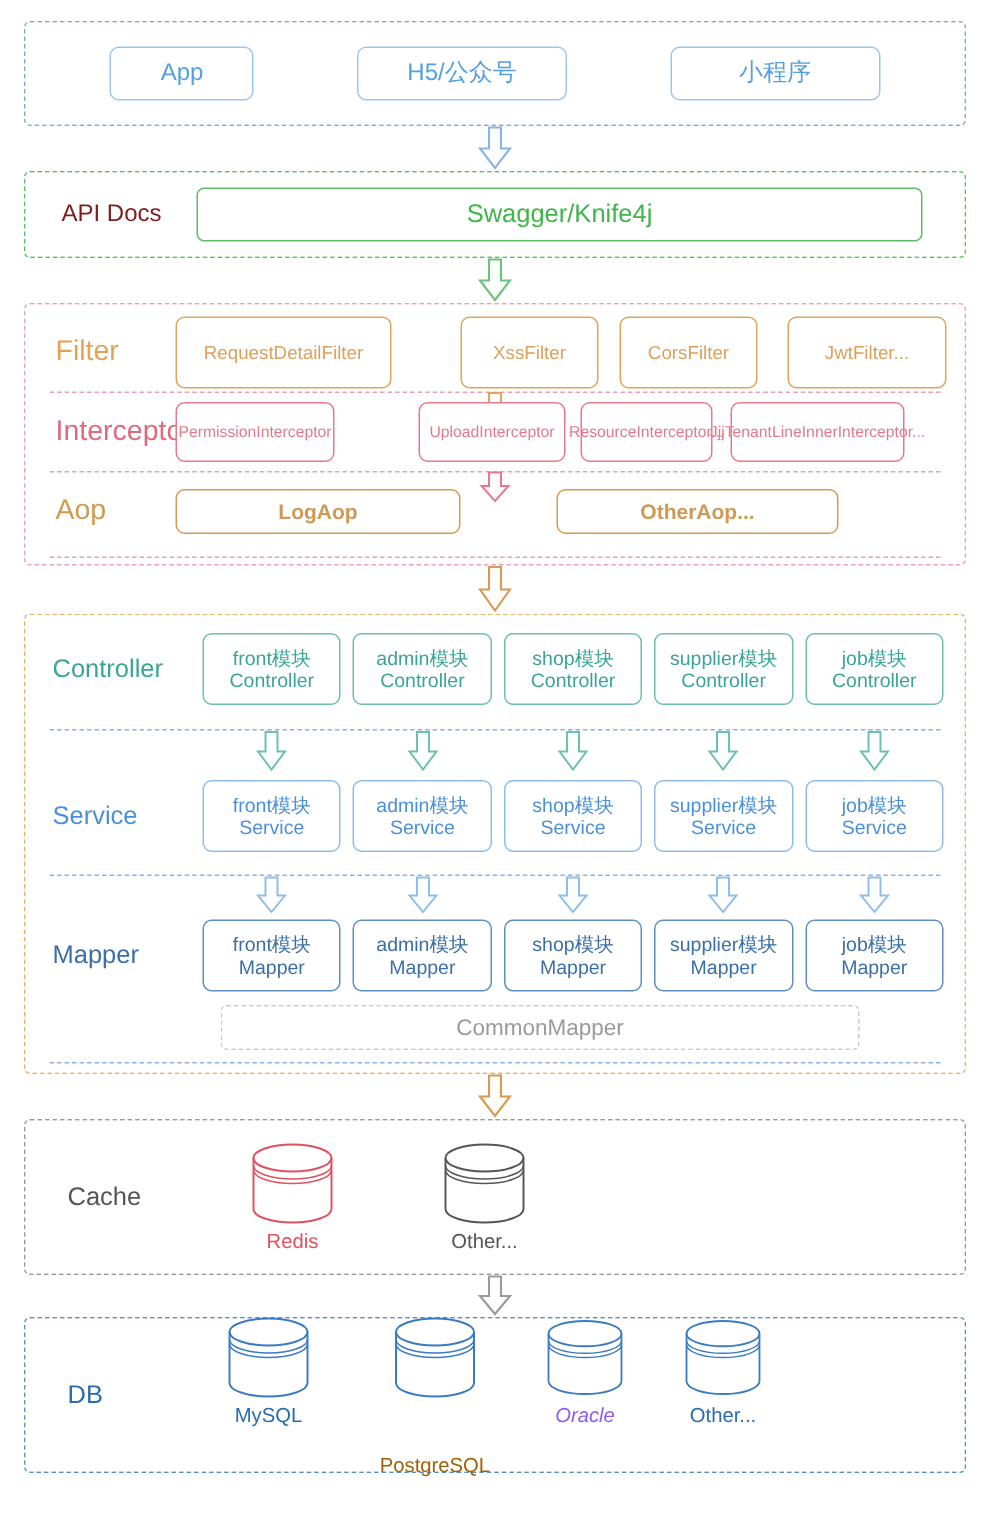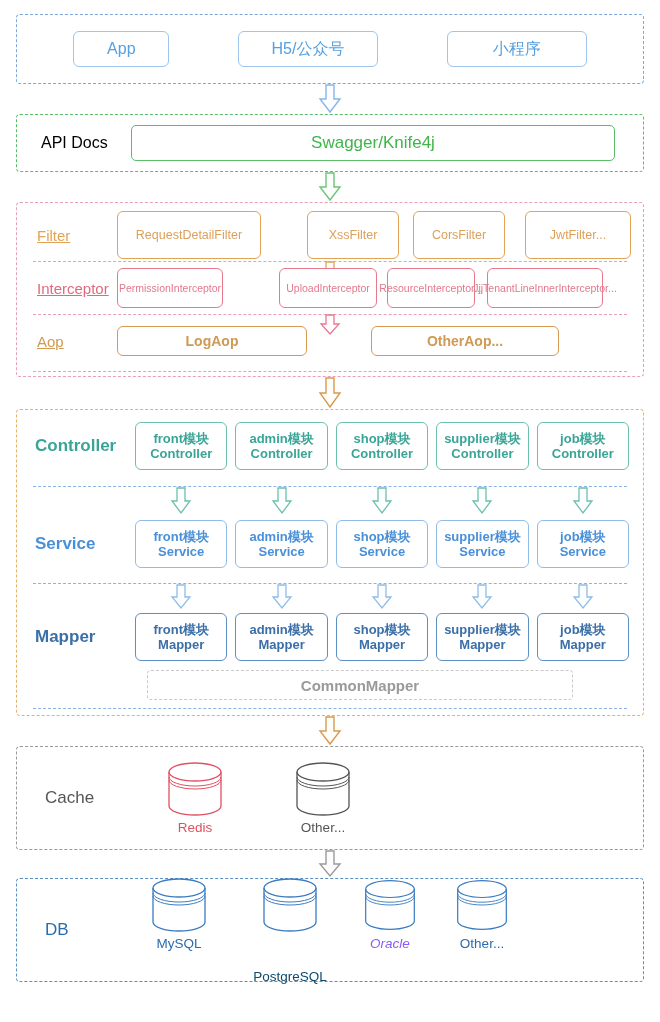--- a/index.html
+++ b/index.html
@@ -83,40 +83,40 @@
   
   .apidocs {
     height: 58px;
     display: flex;
     align-items: center;
     padding: 0 14px;
   }
   .apidocs-label {
     width: 100px;
     font-size: 16px;
-    color: #000000;
+    color: #7f1d1d;
     padding-left: 10px;
   }
   .swagger-box {
     flex: 1;
     height: 36px;
     border: 1.2px solid #5bbd6a;
     border-radius: 5px;
     color: #3fb54a;
     font-size: 17px;
     display: flex;
     align-items: center;
     justify-content: center;
     margin-right: 14px;
   }
 
   
   .fia { padding: 6px 12px 4px 12px; }
   .fia .row { height: 52px; }
-  .fia .row-label { width: 88px; font-size: 15px; padding-left: 8px; text-decoration: underline; }
+  .fia .row-label { width: 88px; font-size: 19px; padding-left: 8px; }
   .fia .divider {
     border-top: 1.4px dashed #e8a0b4;
     height: 0;
     margin: 0 4px;
   }
   .label-filter { color: #e2a356; }
   .label-intercept { color: #e06a7d; }
   .label-aop { color: #d19a4f; }
 
   .filter-box {
@@ -136,21 +136,21 @@
   .aop-box {
     height: 30px;
     border: 1.2px solid #d89a52;
     color: #cf9a55;
     font-size: 14px;
     justify-content: center;
     font-weight: bold;
   }
 
   
-  .csm { padding: 8px 10px 6px 10px; font-weight: bold; }
+  .csm { padding: 8px 10px 6px 10px; }
   .csm .row-label { width: 104px; font-size: 17px; padding-left: 8px; }
   .csm .divider {
     border-top: 1.4px dashed #8ab4e8;
     height: 0;
     margin: 0 6px;
   }
   .label-controller { color: #3aa596; }
   .label-service { color: #4a90d9; }
   .label-mapper { color: #3b6fa8; }
 
@@ -528,21 +528,21 @@
         </svg>
         <span class="cyl-caption" style="color:#2b6cb0;">MySQL</span>
       </div>
       <div class="cyl-item" style="width:110px;margin-right:2px;">
         <svg width="62" height="56" viewBox="0 0 62 56">
           <ellipse cx="31" cy="11" rx="26" ry="9" fill="#fff" stroke="#3b7cc0" stroke-width="1.3"></ellipse>
           <path d="M5 11 L5 45 A26 9 0 0 0 57 45 L57 11" fill="none" stroke="#3b7cc0" stroke-width="1.3"></path>
           <path d="M5 16 A26 9 0 0 0 57 16" fill="none" stroke="#3b7cc0" stroke-width="1"></path>
           <path d="M5 19 A26 9 0 0 0 57 19" fill="none" stroke="#3b7cc0" stroke-width="1"></path>
         </svg>
-        <span class="cyl-caption" style="color:#0c4a6e;margin-top:36px;">PostgreSQL</span>
+        <span class="cyl-caption" style="color:#a16207;margin-top:36px;">PostgreSQL</span>
       </div>
       <div class="cyl-item" style="width:86px;margin-right:6px;">
         <svg width="58" height="56" viewBox="0 0 62 56">
           <ellipse cx="31" cy="11" rx="26" ry="9" fill="#fff" stroke="#3b7cc0" stroke-width="1.3"></ellipse>
           <path d="M5 11 L5 45 A26 9 0 0 0 57 45 L57 11" fill="none" stroke="#3b7cc0" stroke-width="1.3"></path>
           <path d="M5 16 A26 9 0 0 0 57 16" fill="none" stroke="#3b7cc0" stroke-width="1"></path>
           <path d="M5 19 A26 9 0 0 0 57 19" fill="none" stroke="#3b7cc0" stroke-width="1"></path>
         </svg>
         <span class="cyl-caption" style="color:#8b5cf6;font-style:italic;">Oracle</span>
       </div>

